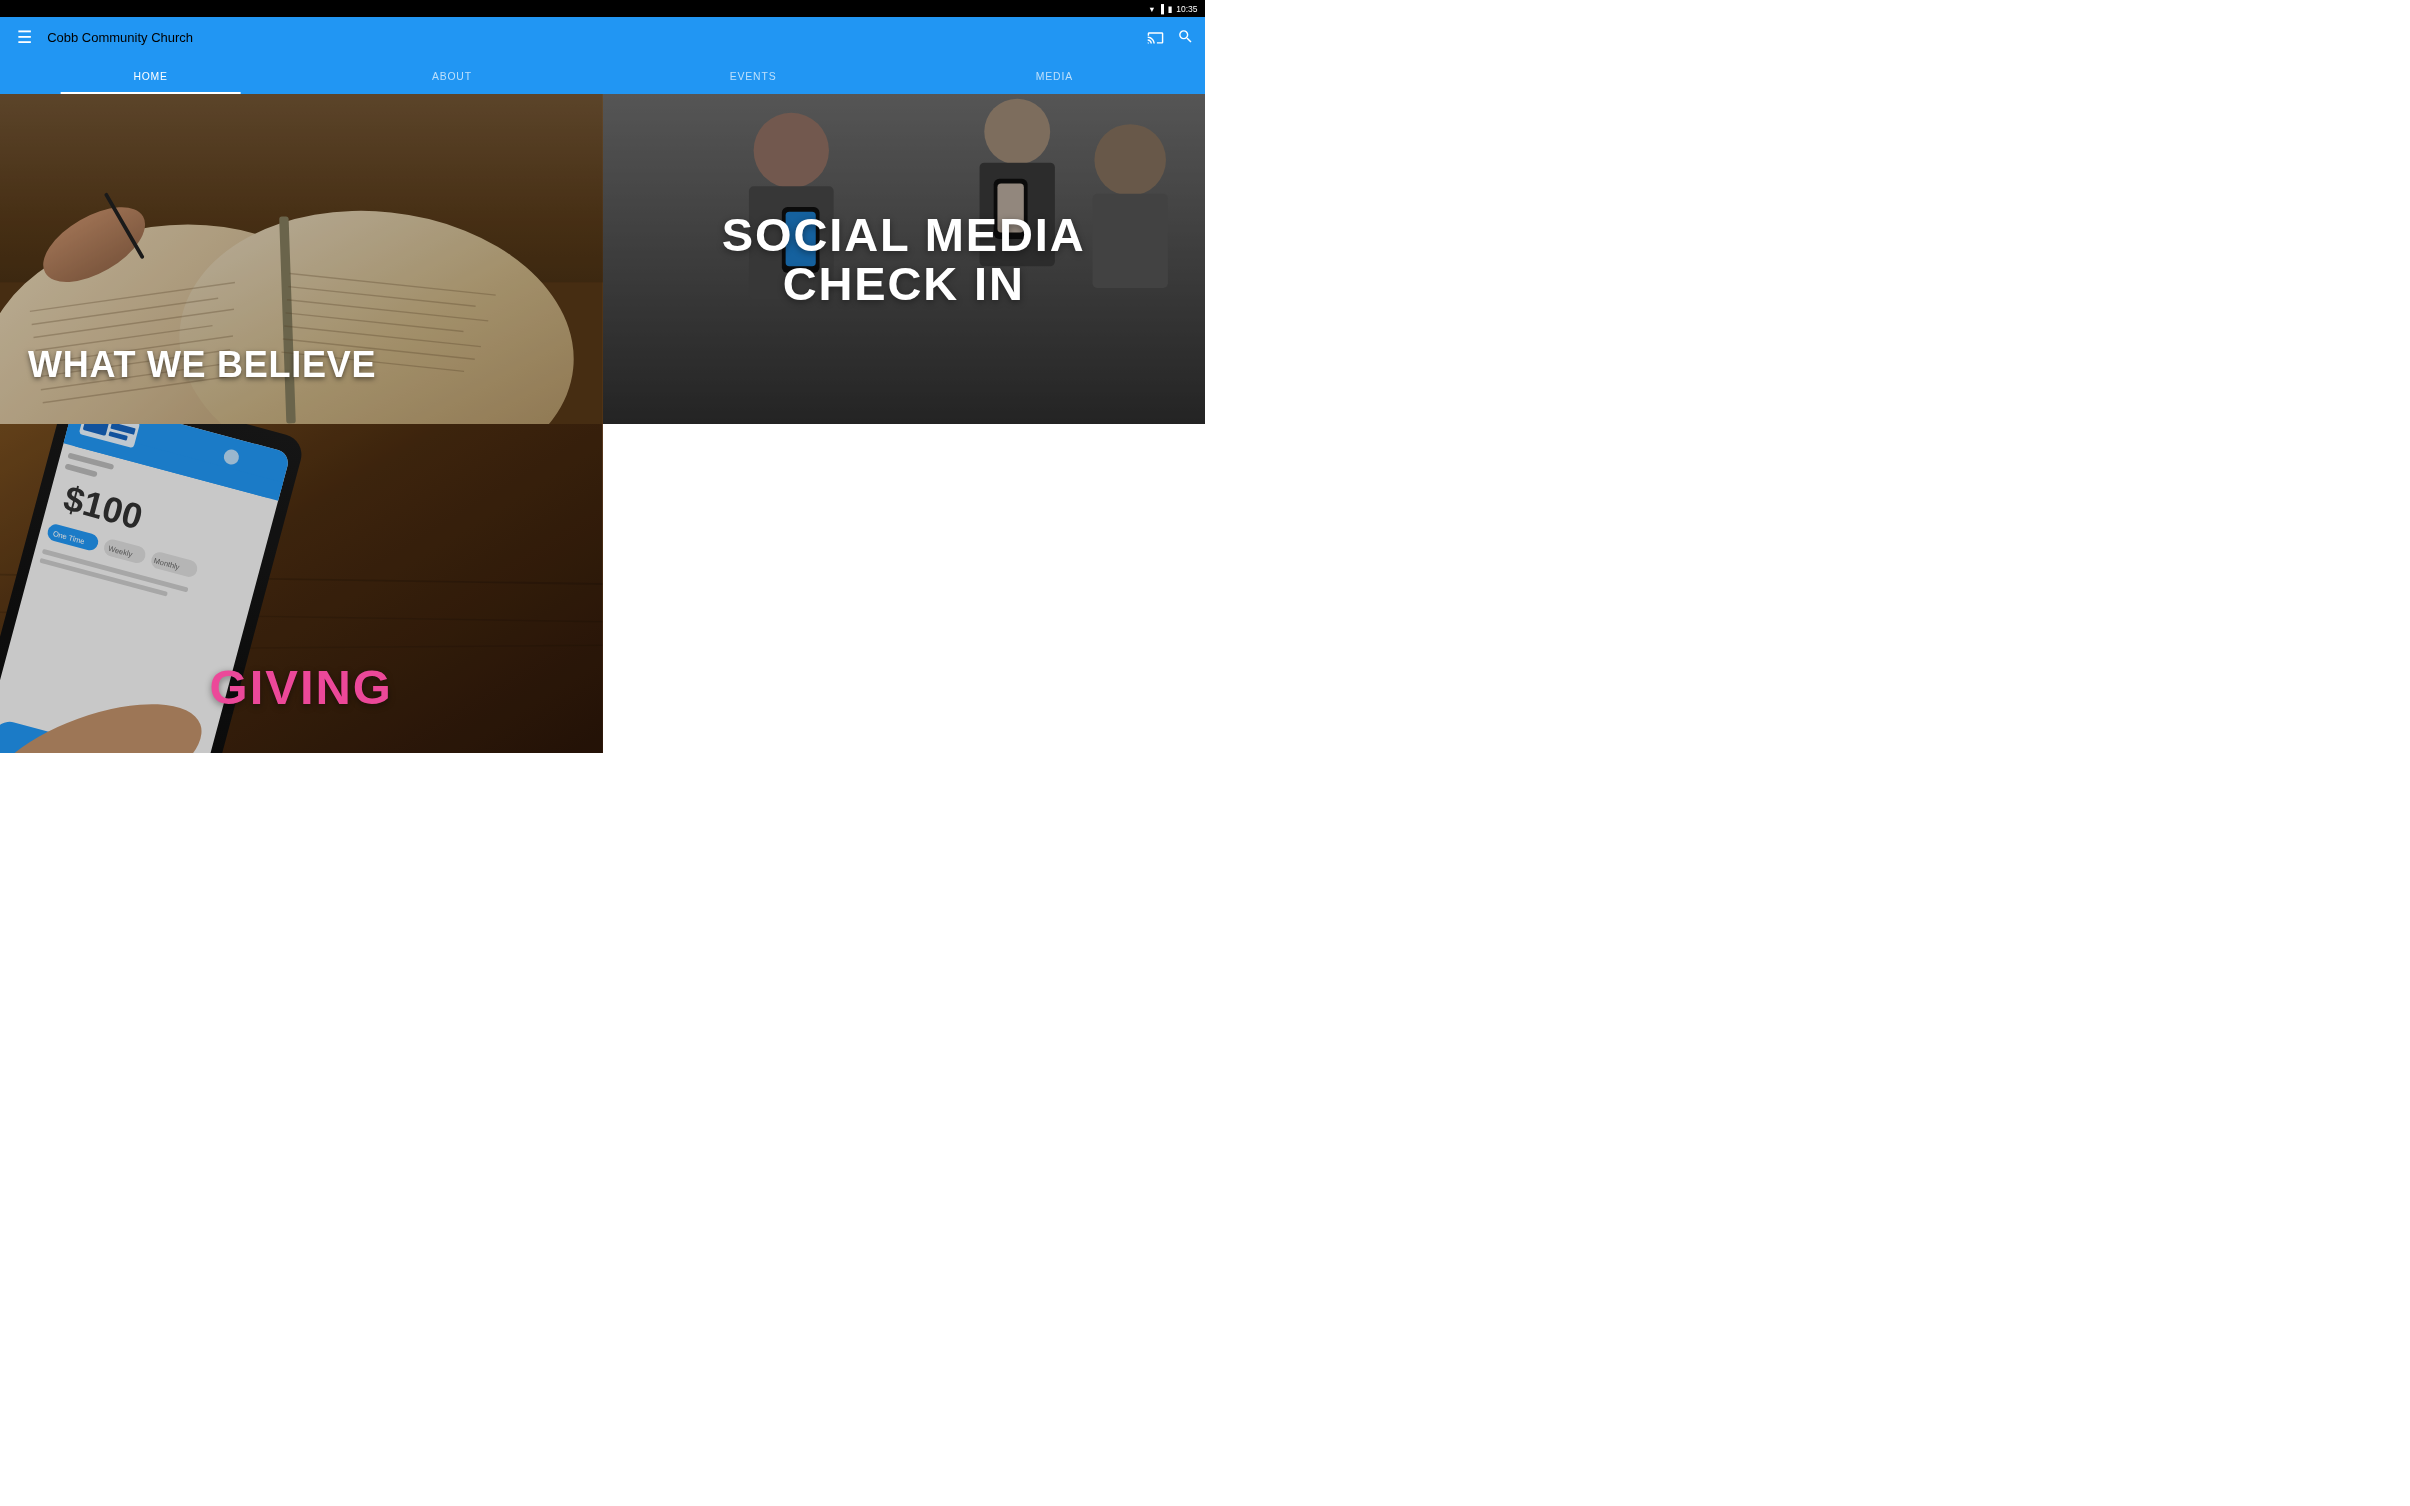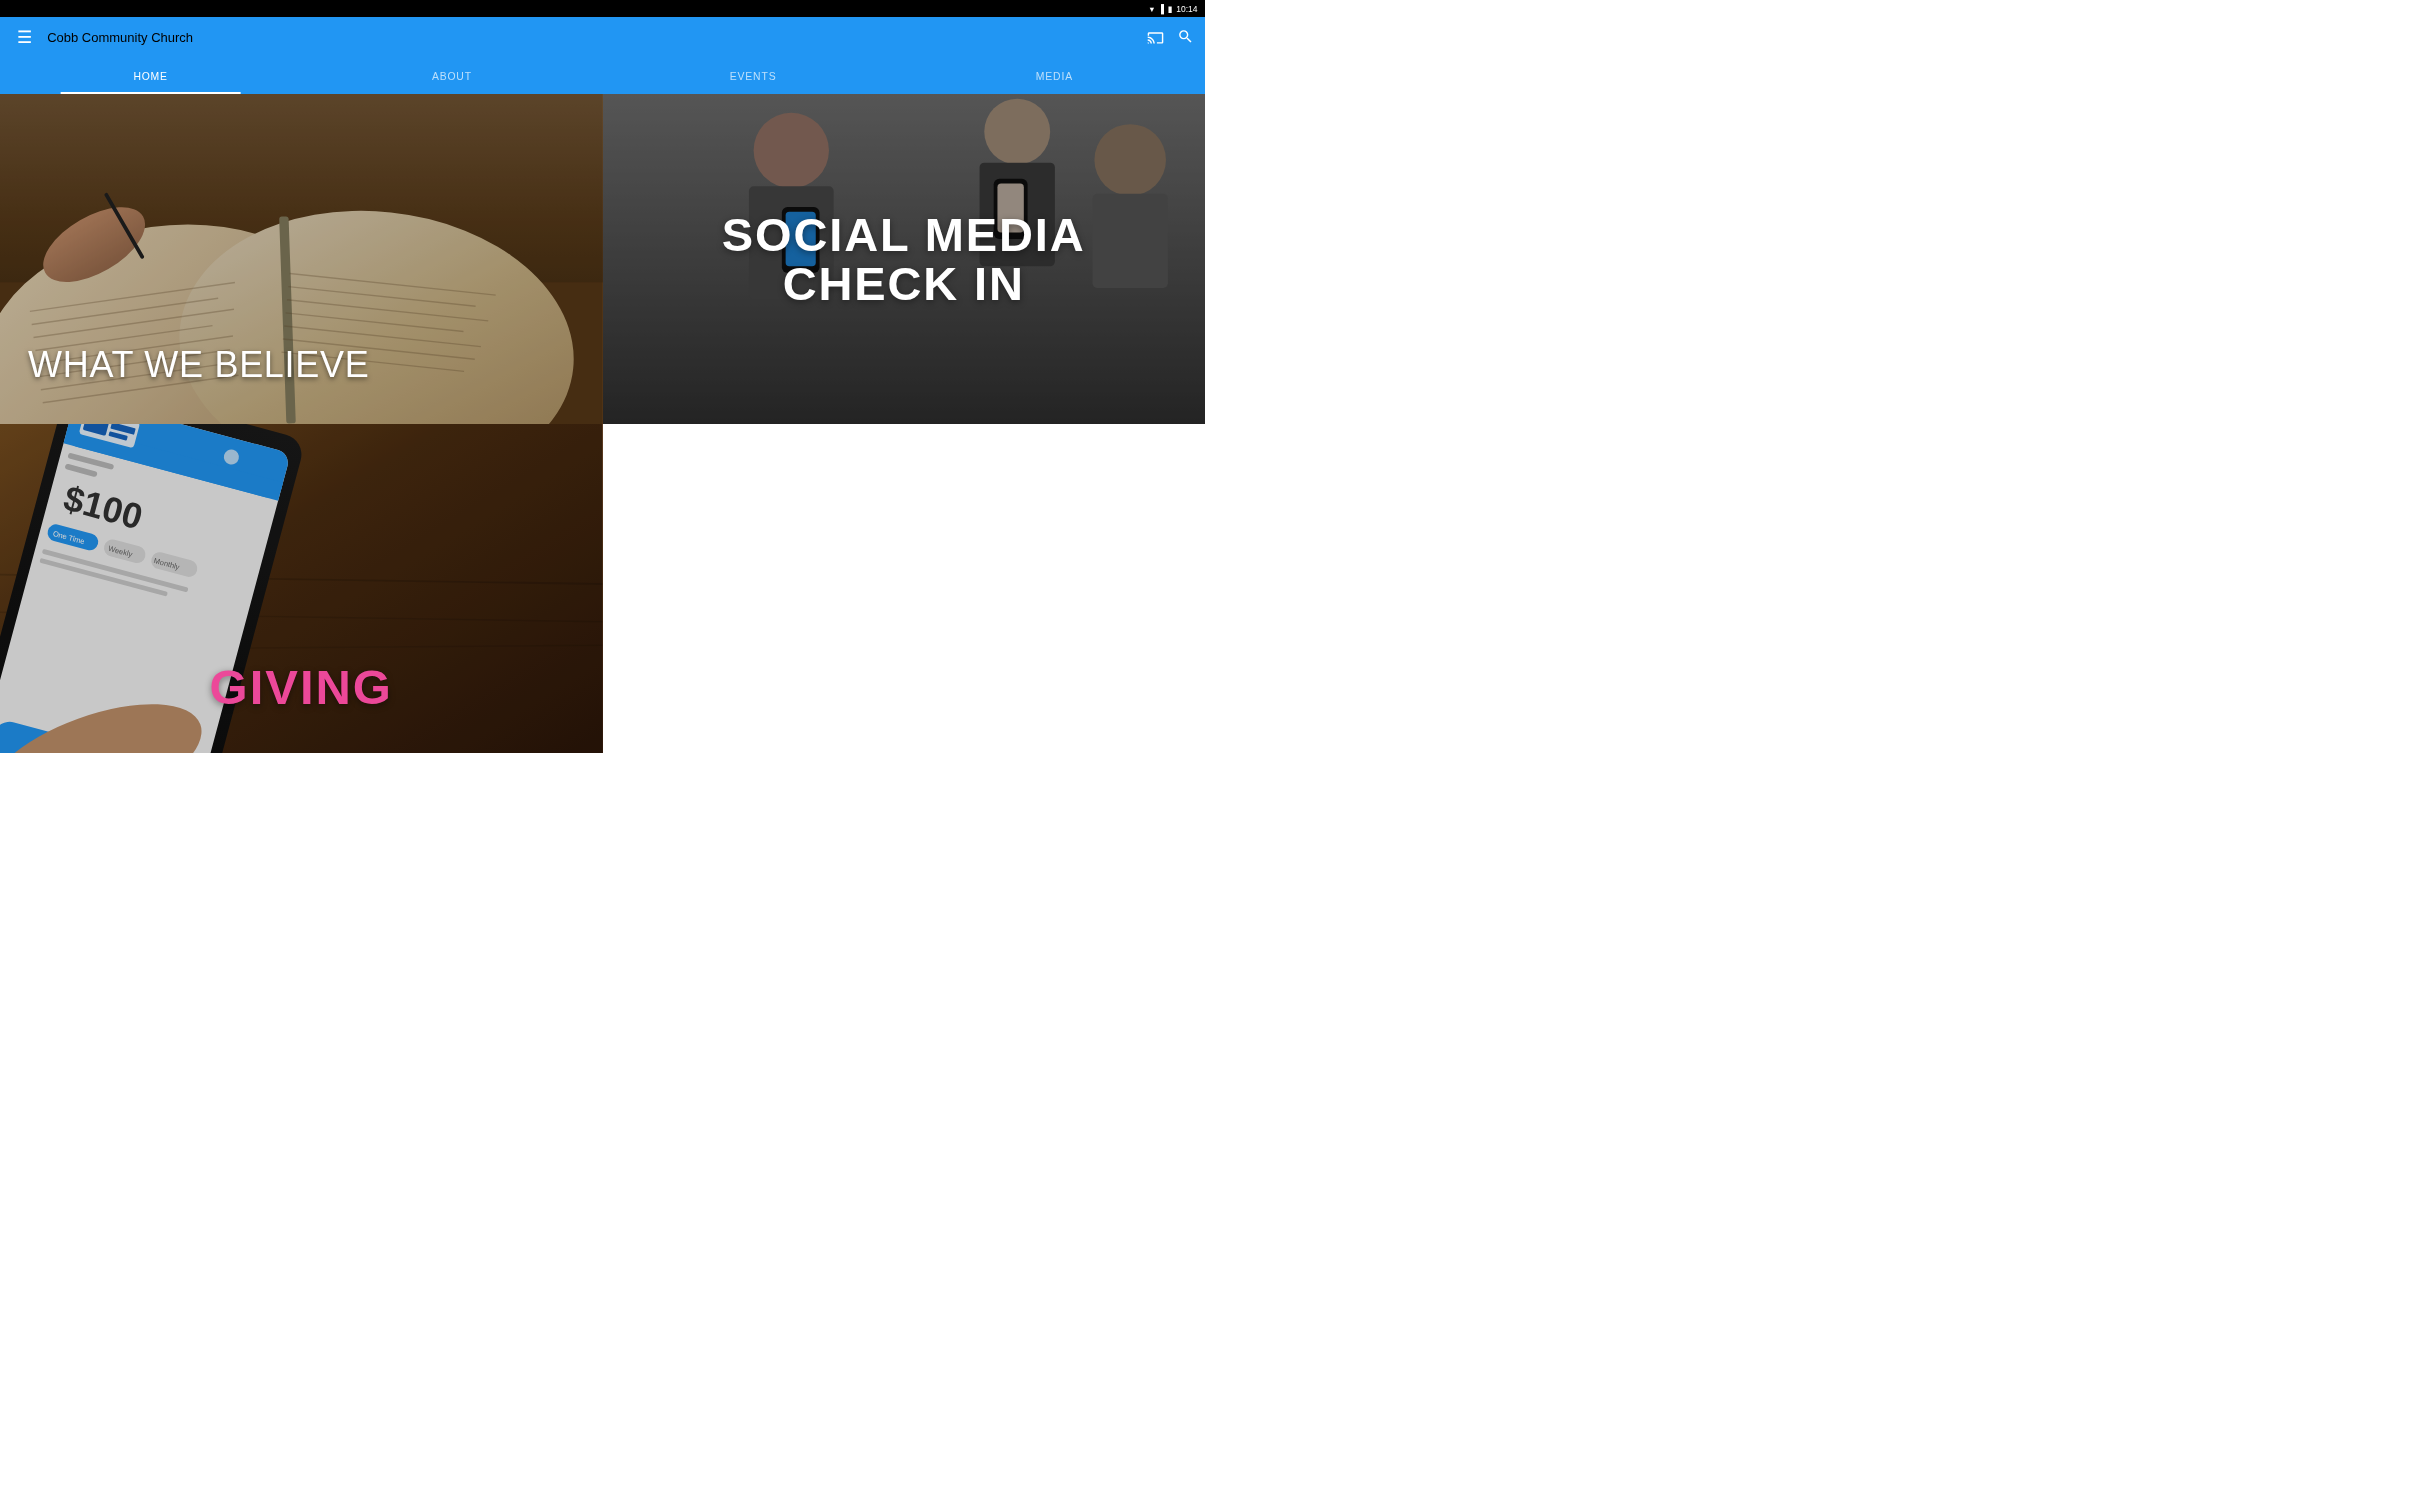--- a/index.html
+++ b/index.html
@@ -158,21 +158,21 @@
       line-height: 1.05;
       white-space: nowrap;
     }
 
     .tile-1-label {
       position: absolute;
       bottom: 38px;
       left: 28px;
       color: #fff;
       font-size: 36px;
-      font-weight: 400;
+      font-weight: 700;
       text-transform: uppercase;
       letter-spacing: 0.02em;
       text-shadow: 0 1.9px 5.6px rgba(0,0,0,0.5);
     }
     .tile-3-label {
       position: absolute;
       bottom: 38px;
       left: 50%;
       transform: translateX(-50%);
       color: #ec4899;
@@ -189,21 +189,21 @@
 
 <div class="status-bar">
   <div class="status-bar-right">
 
     <span class="wifi-icon">▾</span>
 
     <span class="signal-icon">▐</span>
 
     <span class="battery-icon">▮</span>
 
-    <span class="time-display">10:14</span>
+    <span class="time-display">10:35</span>
   </div>
 </div>
 
 <div class="app-bar">
   <span class="hamburger-icon">☰</span>
   <span class="app-title">Cobb Community Church</span>
   <div class="app-bar-actions">
 
     <span class="cast-icon">
       <svg width="17" height="15" viewBox="0 0 24 20" fill="white">

